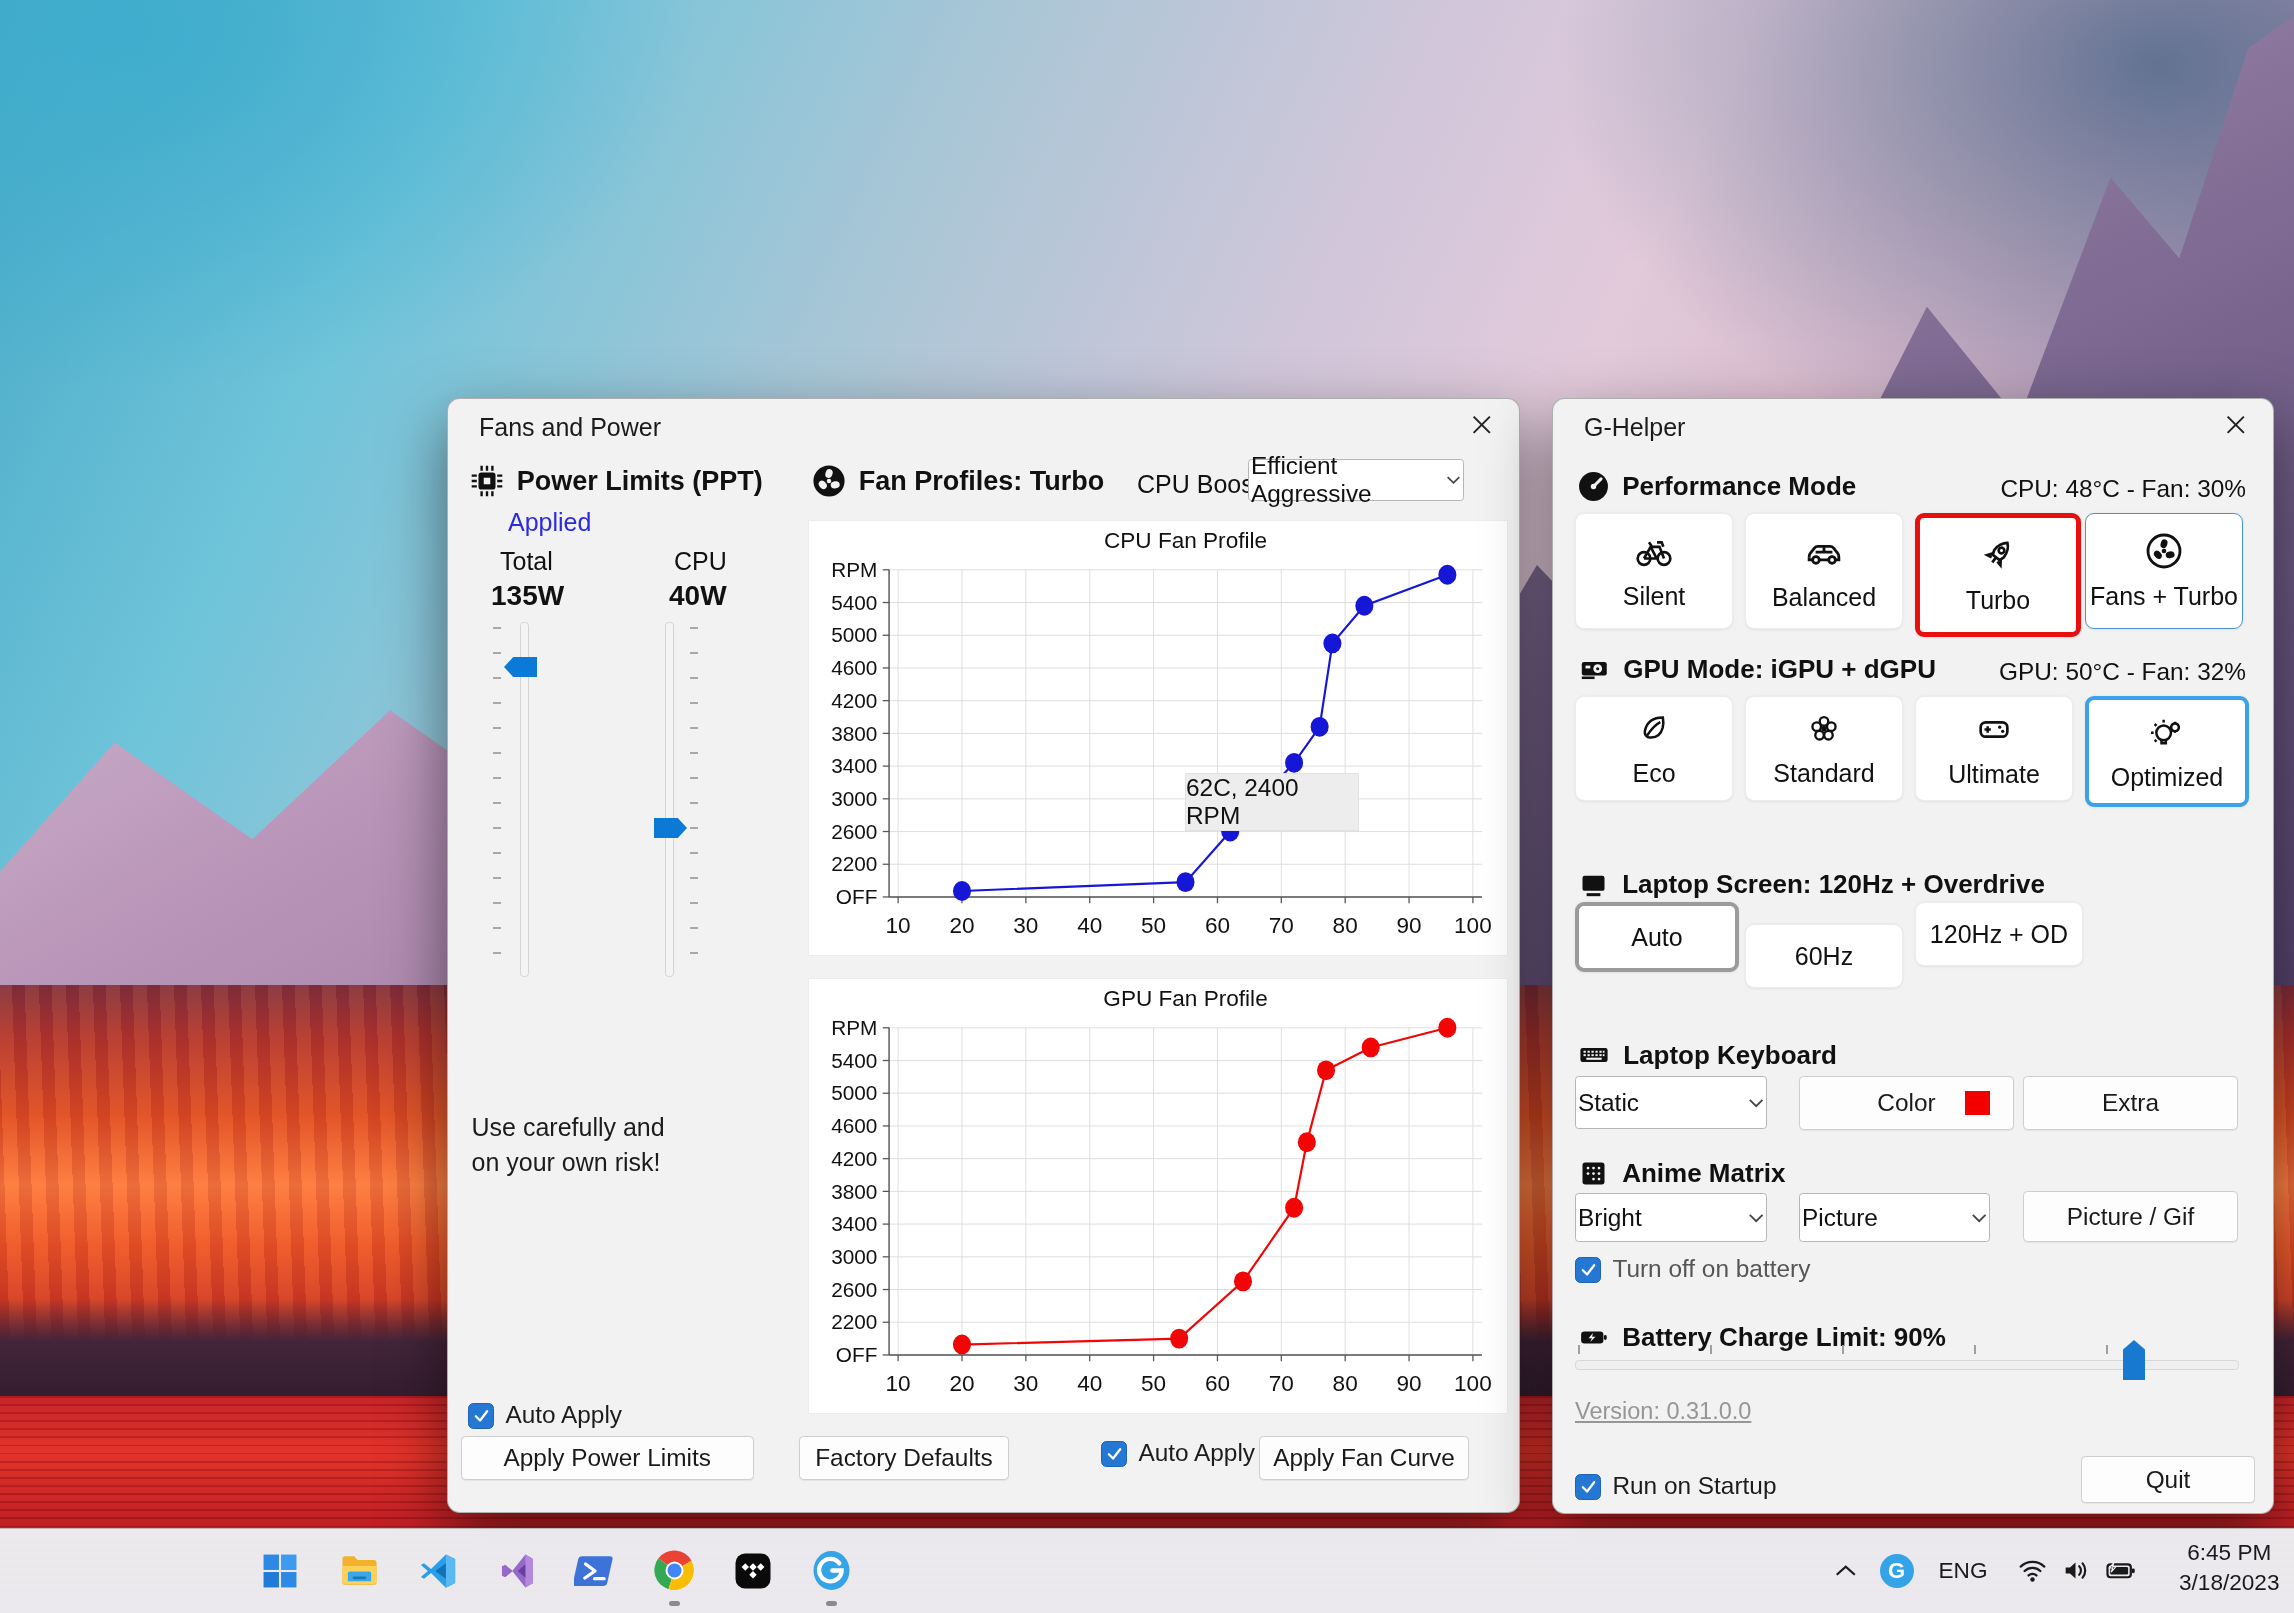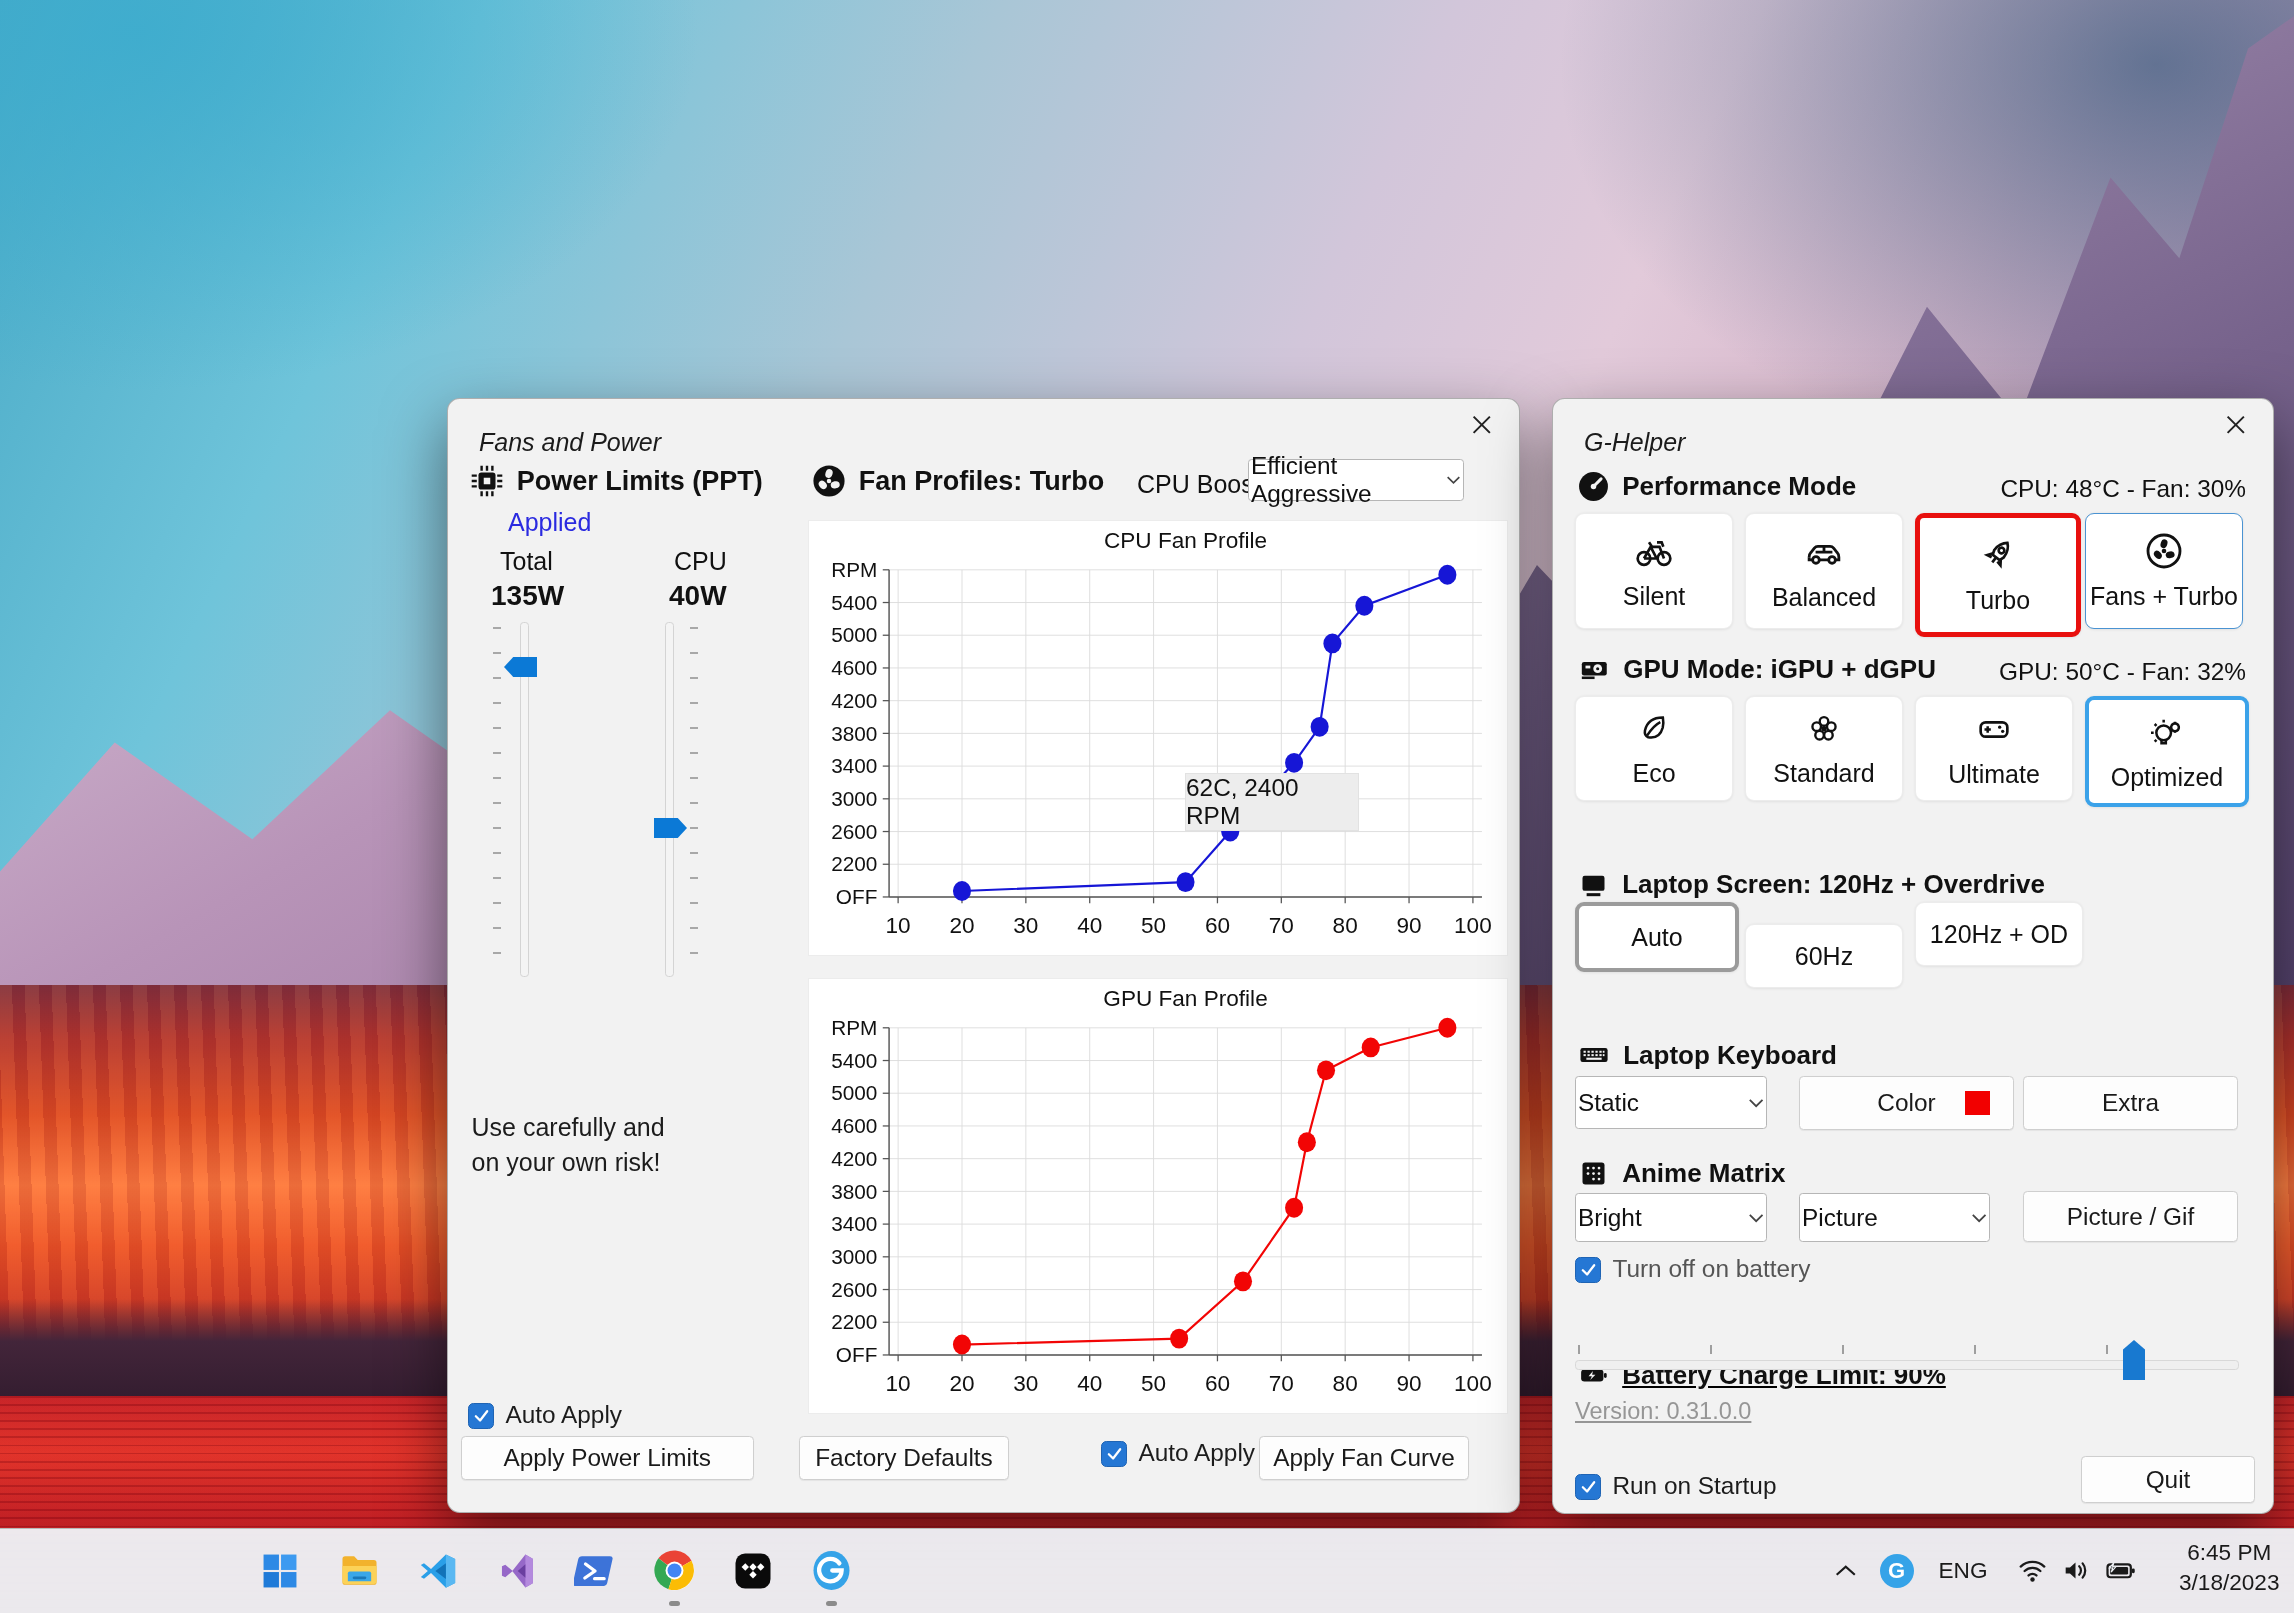--- a/index.html
+++ b/index.html
@@ -18,21 +18,21 @@
   .wp-foliage{position:absolute;left:0;right:0;top:61%;height:27%;background:
     repeating-linear-gradient(88deg, rgba(120,20,20,.14) 0 12.7px, rgba(255,170,90,.10) 12.7px 27px),
     linear-gradient(180deg,#7e3040 0%,#b23430 12%,#e04c24 30%,#ff7a40 46%,#ef5428 60%,#c22c24 80%,#8e1f2c 100%);}
   .wp-shrubs{position:absolute;left:0;right:0;top:80.5%;height:7.5%;background:linear-gradient(180deg,rgba(62,32,52,0) 0%,#43253a 35%,#2e1a2c 100%);}
   .wp-lake{position:absolute;left:0;right:0;top:86.5%;height:13.5%;background:
     repeating-linear-gradient(180deg, rgba(90,0,12,.22) 0 1.8px, rgba(255,120,90,.05) 1.8px 8.1px),
     linear-gradient(180deg,#c52026 0%,#e03028 26%,#c01c22 56%,#951418 100%);}
   
   .win{position:absolute;background:#f2f2f2;border:0.9px solid rgba(90,90,90,.45);border-radius:12.7px;box-shadow:0 25px 63px rgba(0,0,0,.5);}
   .titlebar{position:absolute;left:0;right:0;top:0;height:51px;}
-  .title-text{position:absolute;left:31px;top:29px;font-size:25px;color:#1b1b1b;font-style:italic;}
+  .title-text{position:absolute;left:31px;top:14px;font-size:25px;color:#1b1b1b;}
   .close-btn{position:absolute;top:9px;width:34px;height:34px;display:flex;align-items:center;justify-content:center;border-radius:5.4px;cursor:pointer;}
   .hdr{position:absolute;display:flex;align-items:center;gap:12.7px;}
   .hdr .htxt{font-size:26px;font-weight:bold;color:#111;}
   .status-right{position:absolute;font-size:24.4px;color:#111;}
   .wbtn{position:absolute;background:#fdfdfd;border:0.9px solid #cfcfcf;border-radius:4.5px;display:flex;align-items:center;justify-content:center;font-size:24.4px;color:#1a1a1a;box-shadow:0 0.9px 0.9px rgba(0,0,0,.06);cursor:pointer;}
   .tile{position:absolute;background:#fff;border:0.9px solid #ececec;border-radius:9px;display:flex;flex-direction:column;align-items:center;justify-content:center;gap:11px;box-shadow:0 0.9px 2.7px rgba(0,0,0,.07);cursor:pointer;}
   .tile .tlabel{font-size:25px;color:#111;}
   .tile.sel-red{border:5.4px solid #e8100e;}
   .tile.sel-blue{border:4.5px solid #3ba2e9;}
   .tile.sel-blue-thin{border:1.8px solid #4a93d2;}
@@ -523,21 +523,21 @@
 
     <div class="checkrow" style="left:22px;top:856px;">
       <span class="checkbox">
         <svg width="17" height="17" viewBox="0 0 24 24">
             <path d="M4 13 L10 19 L20 6" stroke="#fff" stroke-width="3.2" fill="none" stroke-linecap="round" stroke-linejoin="round"></path>
           </svg>
       </span>
       <span class="clabel" style="color:#555;">Turn off on battery</span>
     </div>
 
-    <div class="hdr" style="left:23.5px;top:960px;text-decoration:underline;">
+    <div class="hdr" style="left:23.5px;top:922px;">
       <svg width="33" height="33" viewBox="0 0 24 24">
         <rect x="3" y="7.6" width="16.2" height="8.8" rx="2.4" fill="#111"></rect>
         <rect x="19.6" y="10.2" width="2" height="3.6" rx="1" fill="#111"></rect>
         <path d="M11.6 8.8 L8.4 12.6 h2.4 L9.6 15.2 L13.4 11.4 h-2.4 z" fill="#f2f2f2"></path>
       </svg>
       <span class="htxt">Battery Charge Limit: 90%</span>
     </div>
     <div class="h-tickrow" style="left:25px;top:946px;width:659px;"></div>
     <div class="h-track" style="left:22px;top:961px;width:662px;"></div>
     <div class="h-thumb" style="left:570px;top:941px;"></div>

